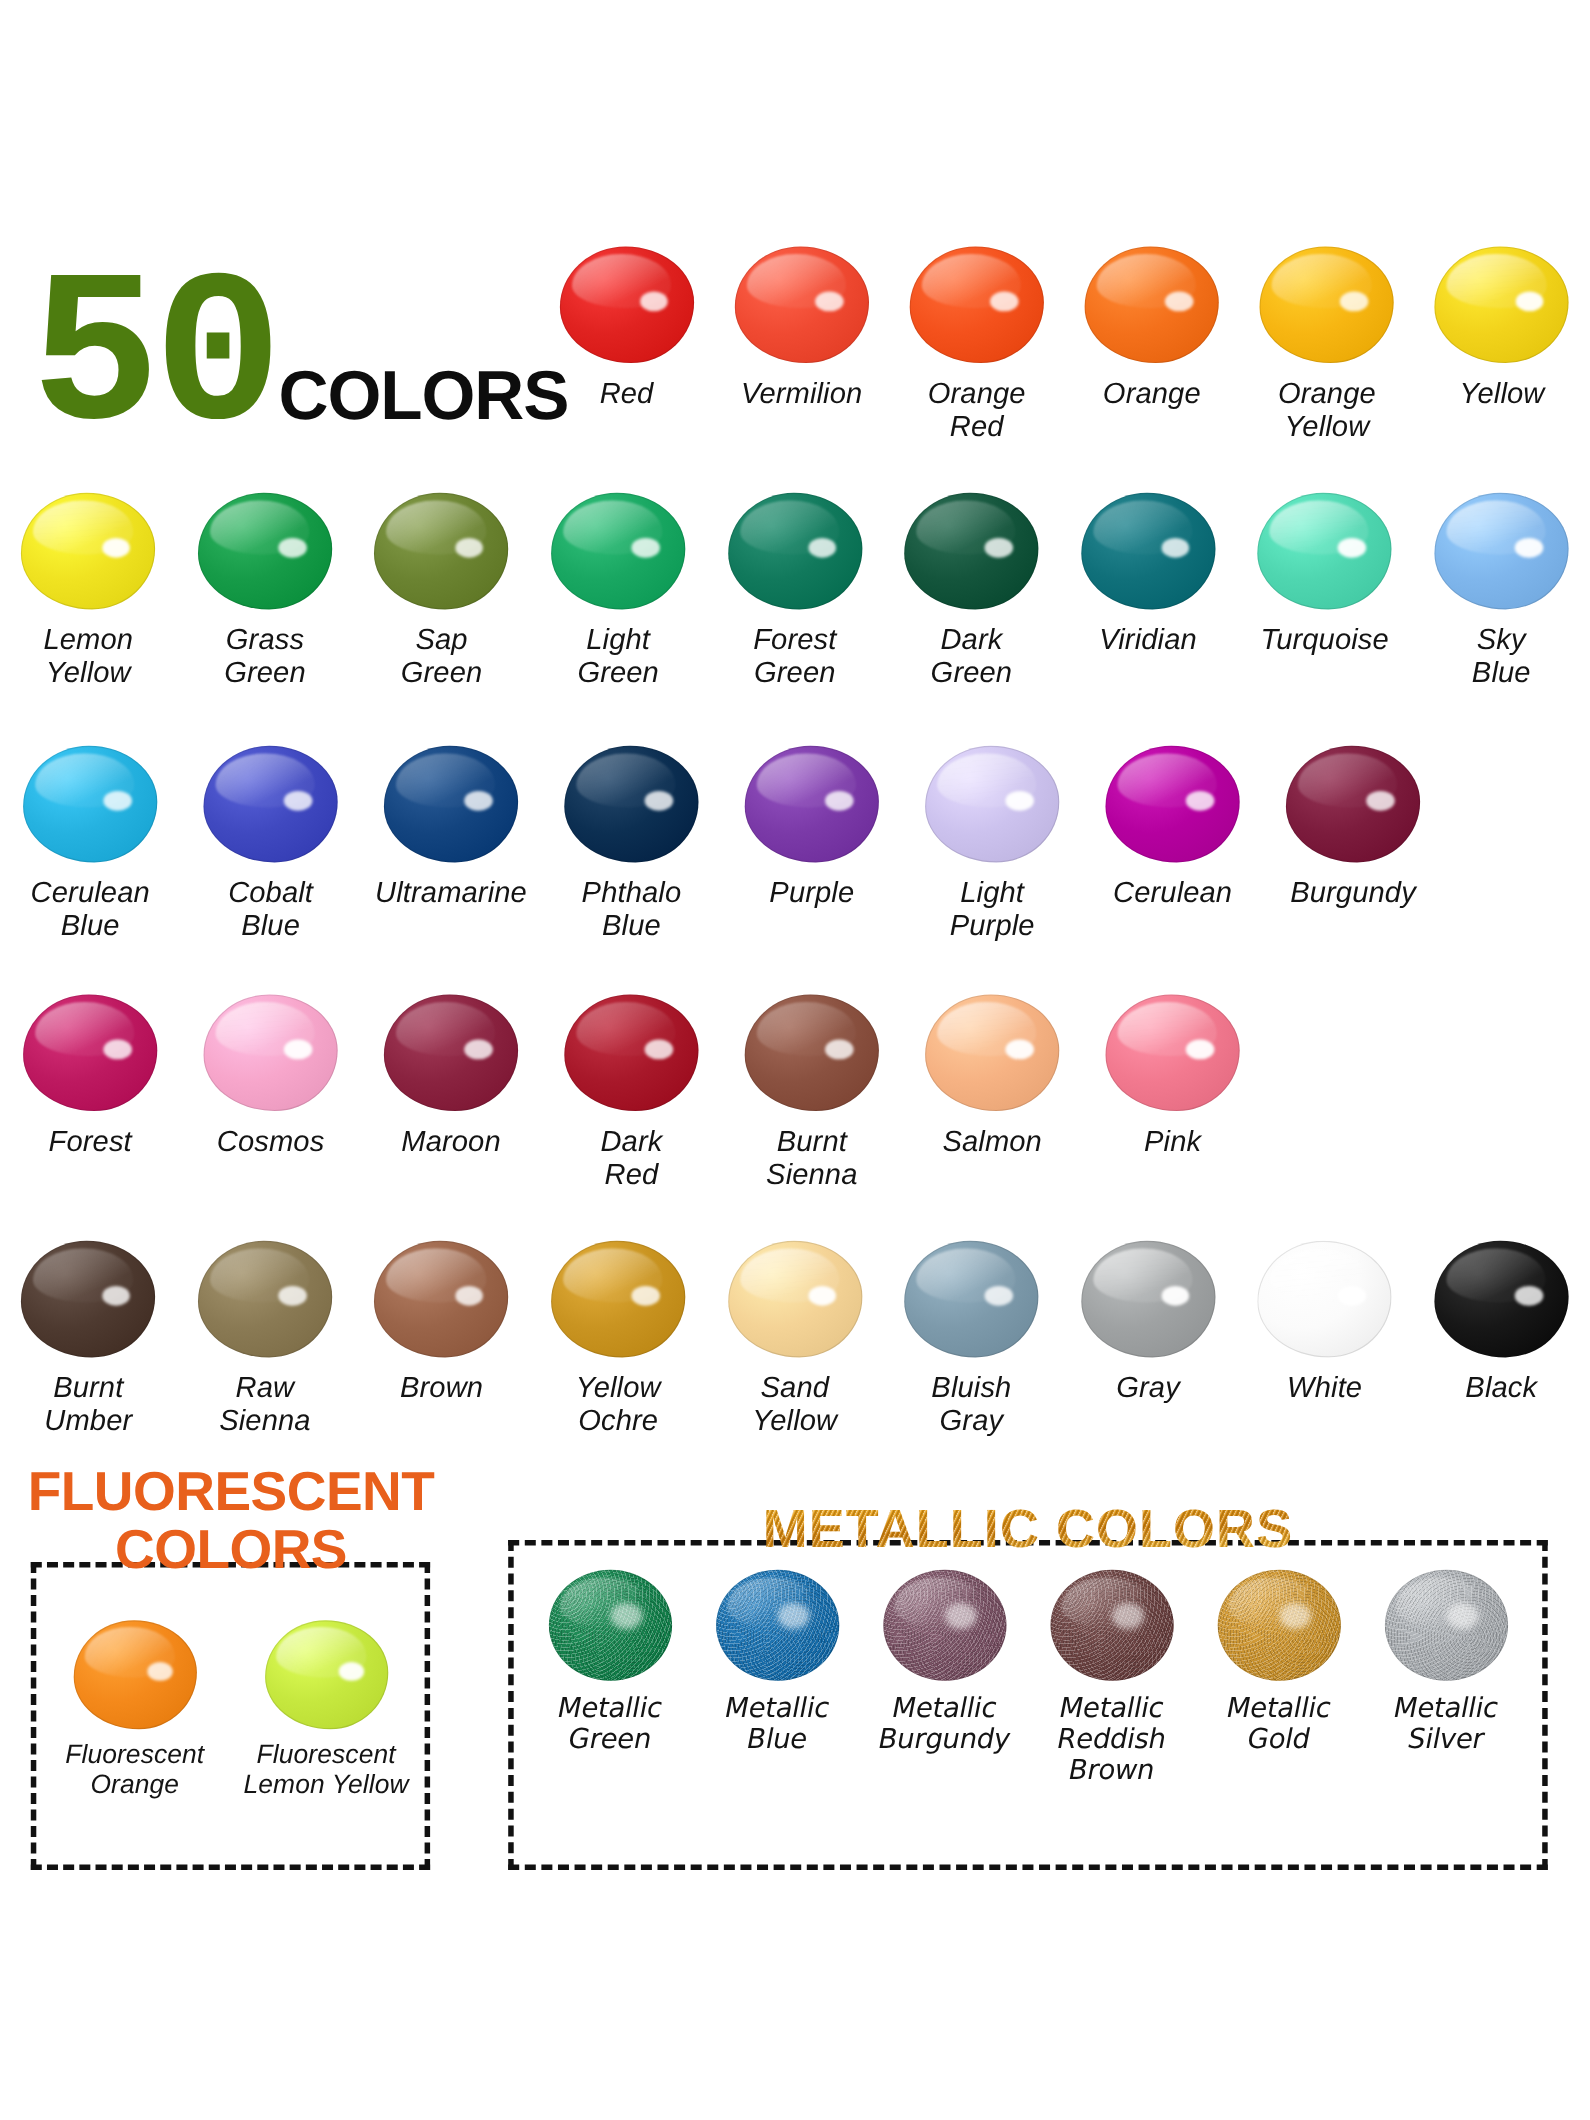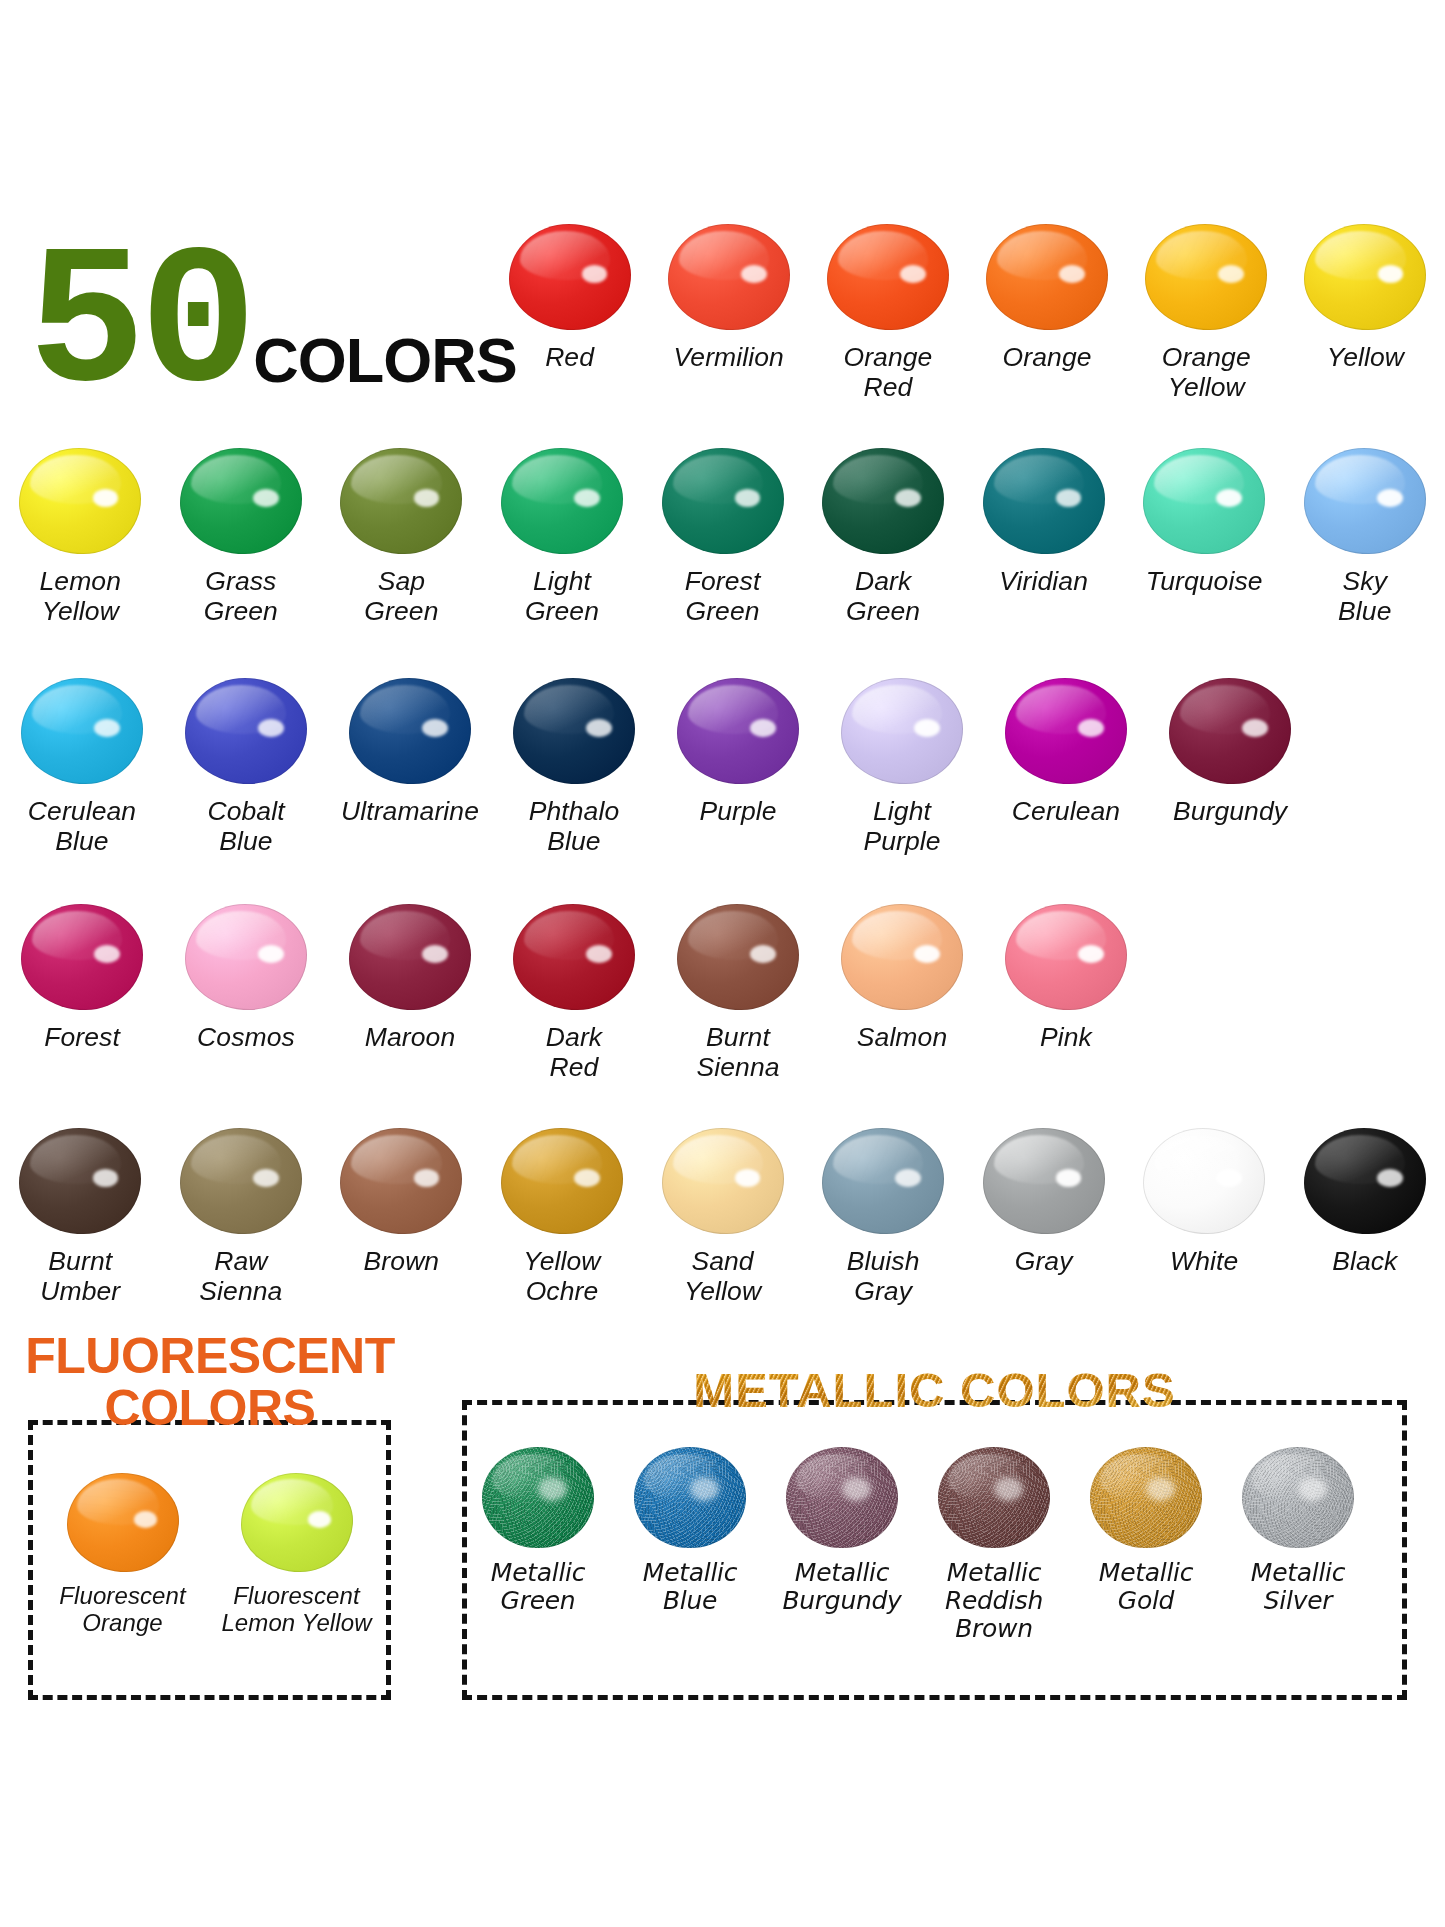--- a/index.html
+++ b/index.html
@@ -164,23 +164,24 @@
   }
   #metallic-box {
     position: absolute;
     left: 0; top: 10px;
     width: 945px; height: 300px;
     border: 5px dashed #111111;
     z-index: 1;
   }
   #metallic-items {
     position: absolute;
-    left: 0; top: 52px;
+    left: 0; top: 32px;
     width: 945px;
     display: flex;
+    justify-content: center;
     z-index: 2;
   }
   #metallic-items .cell { width: 152px; }
   #metallic-items .blob-wrap { width: 120px; height: 110px; }
   #metallic-items .blob {
     width: 112px; height: 101px;
     border-radius: 50%;
   }
   #metallic-items .label {
     font-size: 25px;

